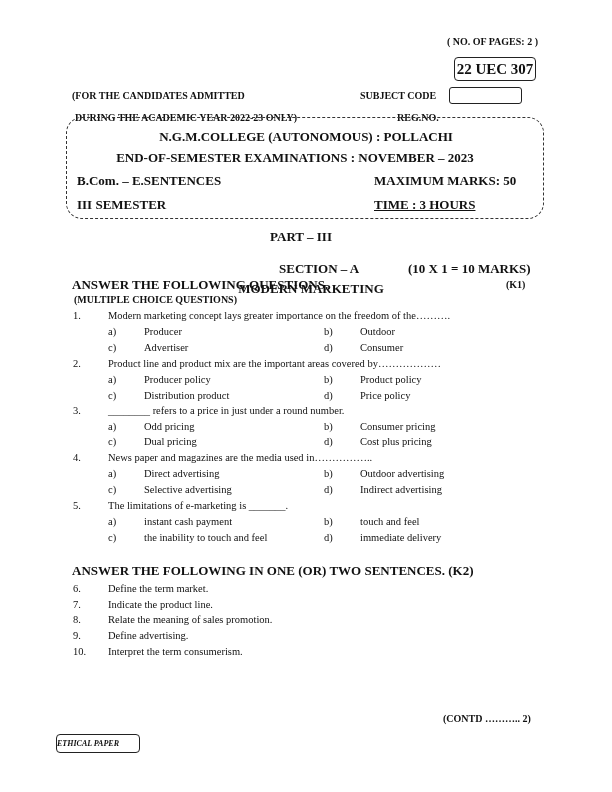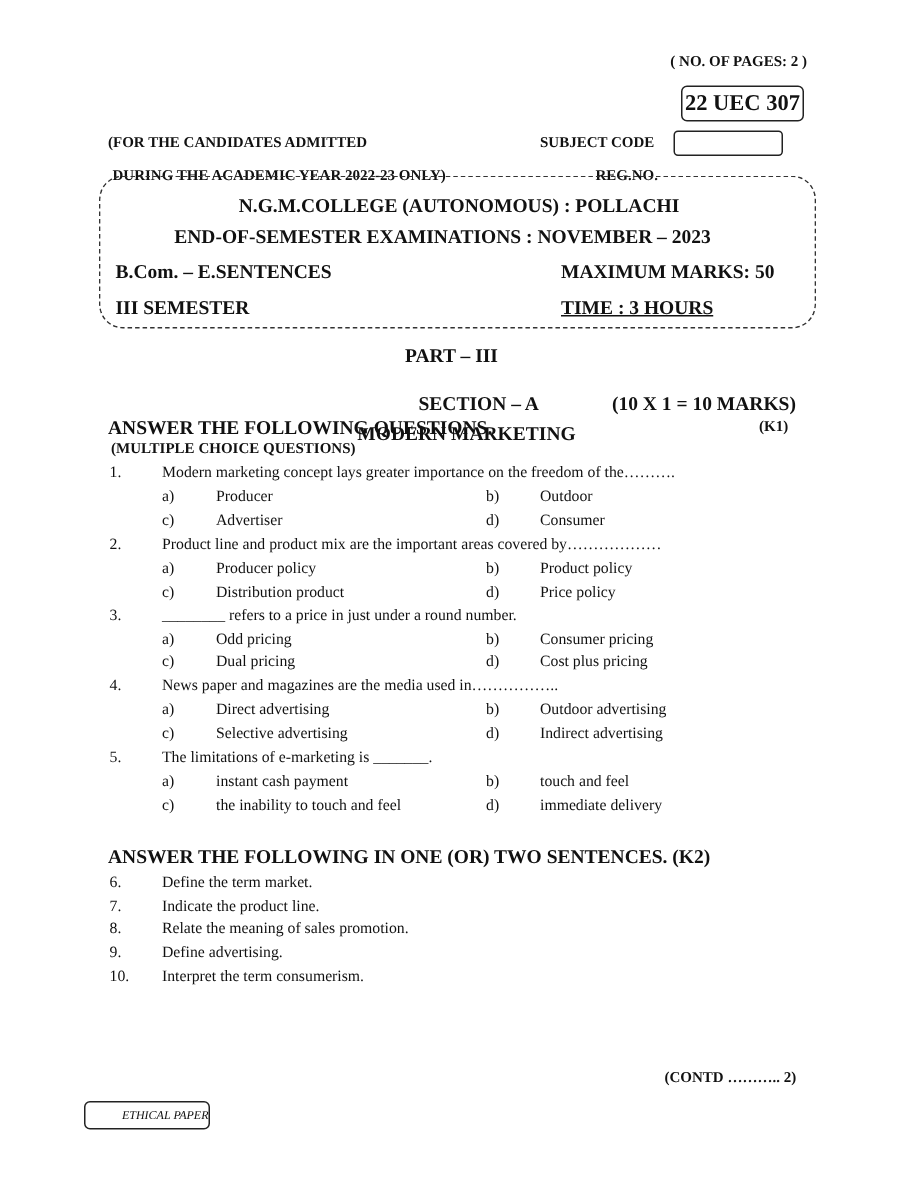--- a/index.html
+++ b/index.html
@@ -47,22 +47,22 @@
   .qtext { left: 108px; }
   .opt-l { left: 108px; }
   .opt-lt { left: 144px; }
   .opt-r { left: 324px; }
   .opt-rt { left: 360px; }
   .answer2 { left: 72px; top: 563px; font-size: 13px; font-weight: bold; }
   .contd { left: 443px; top: 692px; font-size: 10px; font-weight: bold; margin-top: 21px; }
   .ethical {
     left: 56px; top: 734px; width: 82px; height: 17px;
     border: 1.2px solid #222; border-radius: 4px;
-    font-size: 8px; font-weight: normal; font-style: italic;
-    text-align: right; line-height: 17px;
+    font-size: 8px; font-weight: bold; font-style: italic;
+    text-align: left; line-height: 17px;
   }
 </style>
 </head>
 <body>
 
 <div class="abs pages">( NO. OF PAGES:  2 )</div>
 <div class="abs hdr admitted">(FOR THE CANDIDATES ADMITTED</div>
 <div class="abs hdr during">DURING  THE ACADEMIC YEAR 2022-23  ONLY)</div>
 <div class="abs hdr subj-label">SUBJECT CODE</div>
 <div class="abs subj-box">22 UEC 307</div>

